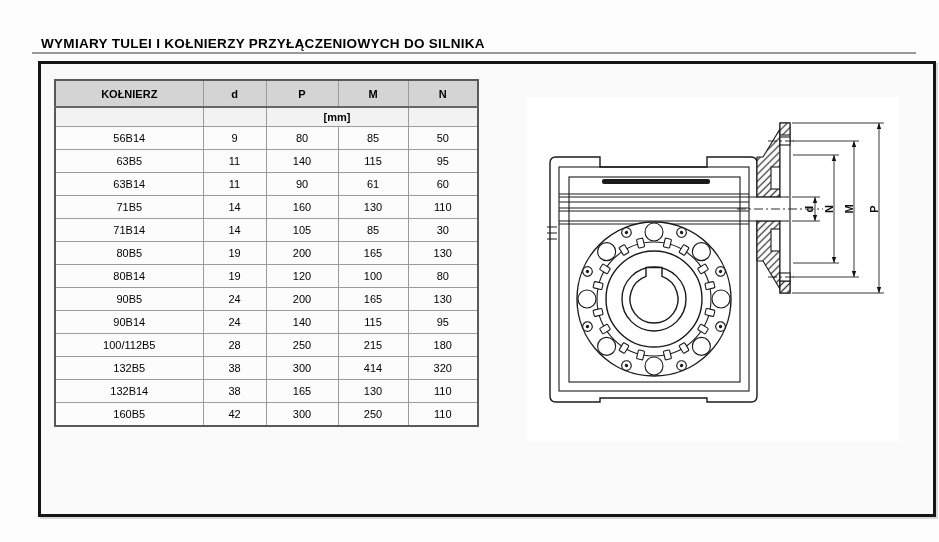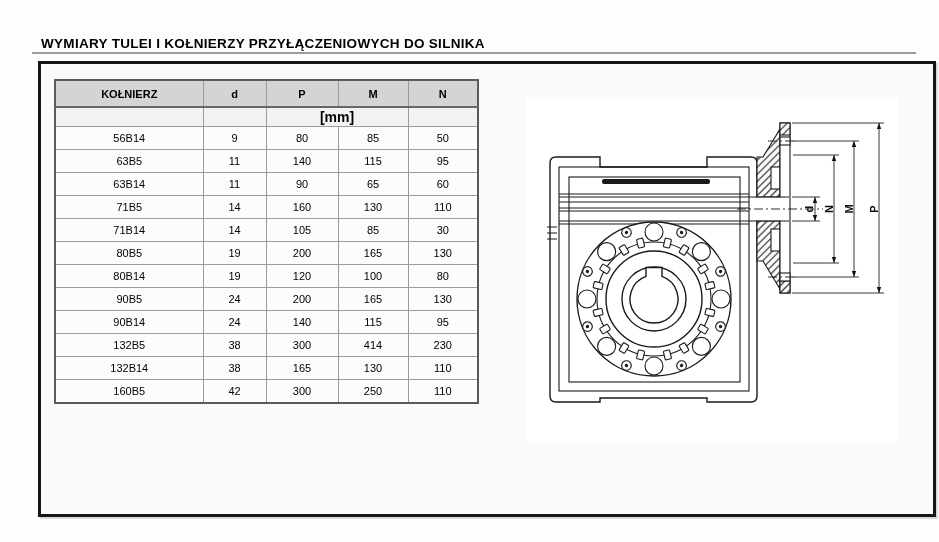--- a/index.html
+++ b/index.html
@@ -28,21 +28,21 @@
   }
   table.dims th,table.dims td{
     border:1px solid #9b9b9b;text-align:center;vertical-align:middle;
     padding:0;height:22px;background:#fcfcfc;overflow:hidden;white-space:nowrap;
   }
   table.dims thead th{
     background:#d4d4d4;font-weight:bold;height:25px;
     border-bottom:2px solid #666;
   }
   table.dims tr.unit-row td{
-    height:18px;background:#f2f2f2;font-weight:bold;font-size:14px;
+    height:18px;background:#f2f2f2;font-weight:bold;font-size:11px;
   }
   .drawing{
     position:absolute;left:486px;top:33px;width:372px;height:344px;
     background:#ffffff;
   }
   
   .ln{fill:none;stroke:#1a1a1a;stroke-width:1.1}
   .fw{fill:#ffffff;stroke:#1a1a1a;stroke-width:1.4}
   .fw2{fill:#ffffff;stroke:#1a1a1a;stroke-width:1.1}
   .hz{fill:url(#hx);stroke:#1a1a1a;stroke-width:1.1}
@@ -96,21 +96,21 @@
             <td>63B5</td>
             <td>11</td>
             <td>140</td>
             <td>115</td>
             <td>95</td>
           </tr>
           <tr>
             <td>63B14</td>
             <td>11</td>
             <td>90</td>
-            <td>65</td>
+            <td>61</td>
             <td>60</td>
           </tr>
           <tr>
             <td>71B5</td>
             <td>14</td>
             <td>160</td>
             <td>130</td>
             <td>110</td>
           </tr>
           <tr>
@@ -142,25 +142,32 @@
             <td>130</td>
           </tr>
           <tr>
             <td>90B14</td>
             <td>24</td>
             <td>140</td>
             <td>115</td>
             <td>95</td>
           </tr>
           <tr>
+            <td>100/112B5</td>
+            <td>28</td>
+            <td>250</td>
+            <td>215</td>
+            <td>180</td>
+          </tr>
+          <tr>
             <td>132B5</td>
             <td>38</td>
             <td>300</td>
             <td>414</td>
-            <td>230</td>
+            <td>320</td>
           </tr>
           <tr>
             <td>132B14</td>
             <td>38</td>
             <td>165</td>
             <td>130</td>
             <td>110</td>
           </tr>
           <tr>
             <td>160B5</td>

